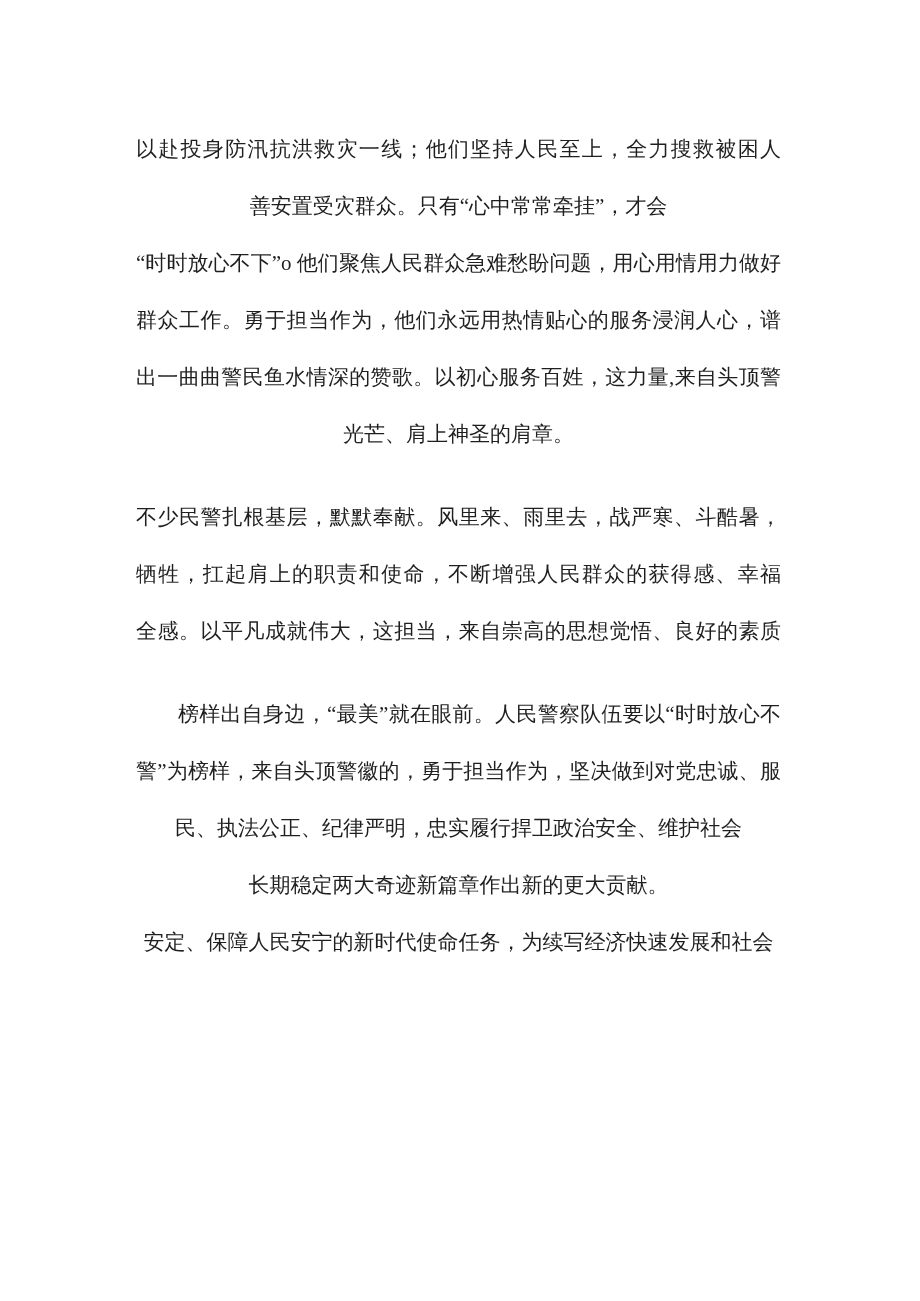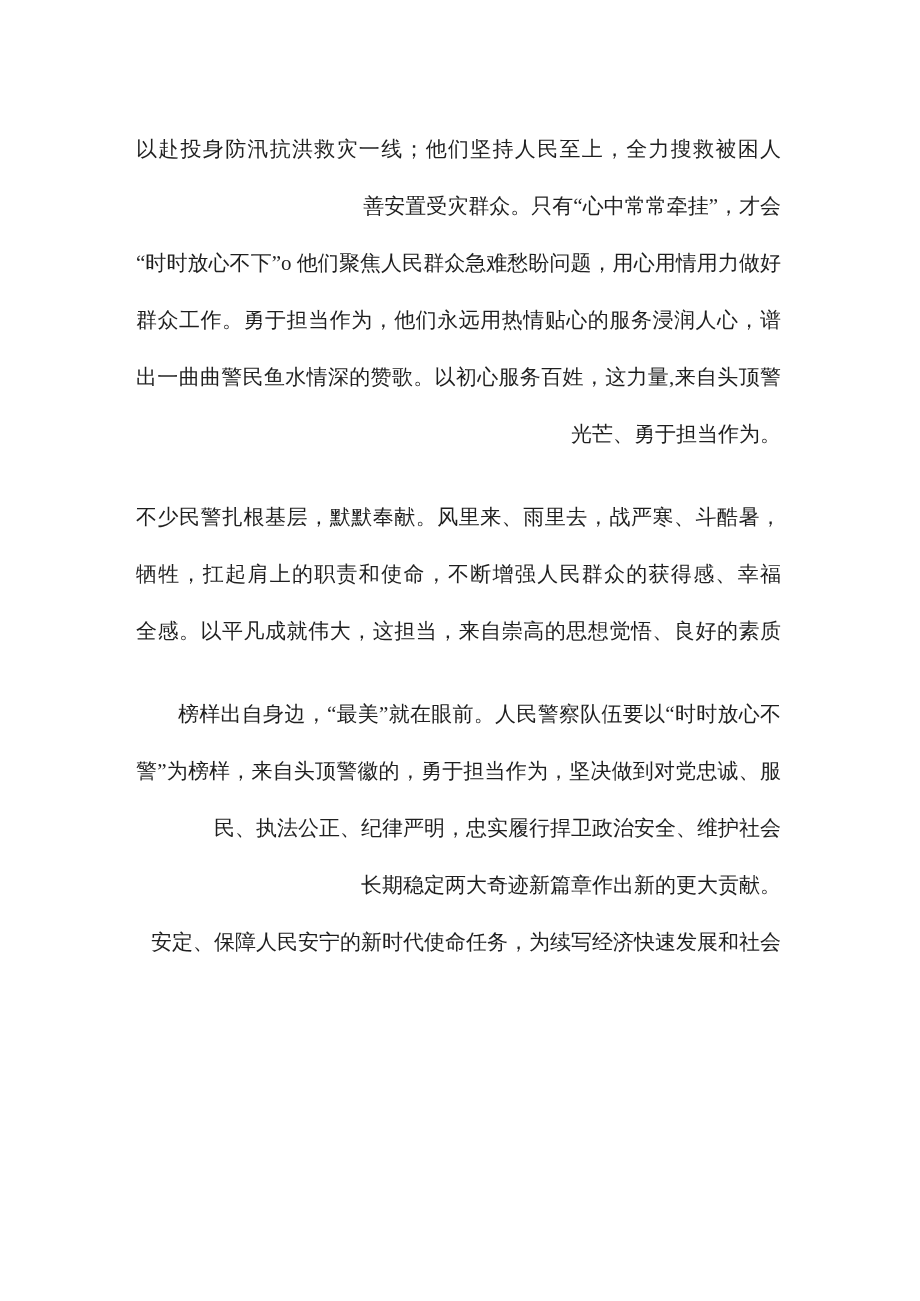--- a/index.html
+++ b/index.html
@@ -22,21 +22,21 @@
     width: 645px;
     font-size: 21px;
     letter-spacing: 0;
   }
   .para { margin: 0; padding: 0; }
   .para + .para { margin-top: 26px; }
   .line {
     height: 57px;
     line-height: 57px;
     overflow: hidden;
-    text-align: right;
+    text-align: center;
     white-space: nowrap;
   }
   .line.fill {
     white-space: normal;
     text-align: justify;
     text-align-last: justify;
   }
   .line.indent {
     text-indent: 2em;
   }
@@ -45,21 +45,21 @@
 <body>
 
 <div class="page-text">
 
   <div class="para">
     <div class="line fill">以赴投身防汛抗洪救灾一线；他们坚持人民至上，全力搜救被困人员、妥</div>
     <div class="line">善安置受灾群众。只有“心中常常牵挂”，才会</div>
     <div class="line fill">“时时放心不下”o 他们聚焦人民群众急难愁盼问题，用心用情用力做好</div>
     <div class="line fill">群众工作。勇于担当作为，他们永远用热情贴心的服务浸润人心，谱写</div>
     <div class="line fill">出一曲曲警民鱼水情深的赞歌。以初心服务百姓，这力量,来自头顶警徽的</div>
-    <div class="line">光芒、勇于担当作为。</div>
+    <div class="line">光芒、肩上神圣的肩章。</div>
   </div>
 
   <div class="para">
     <div class="line fill">不少民警扎根基层，默默奉献。风里来、雨里去，战严寒、斗酷暑，舍小</div>
     <div class="line fill">牺牲，扛起肩上的职责和使命，不断增强人民群众的获得感、幸福感、安</div>
     <div class="line fill">全感。以平凡成就伟大，这担当，来自崇高的思想觉悟、良好的素质能力。</div>
   </div>
 
   <div class="para">
     <div class="line fill indent">榜样出自身边，“最美”就在眼前。人民警察队伍要以“时时放心不下</div>

